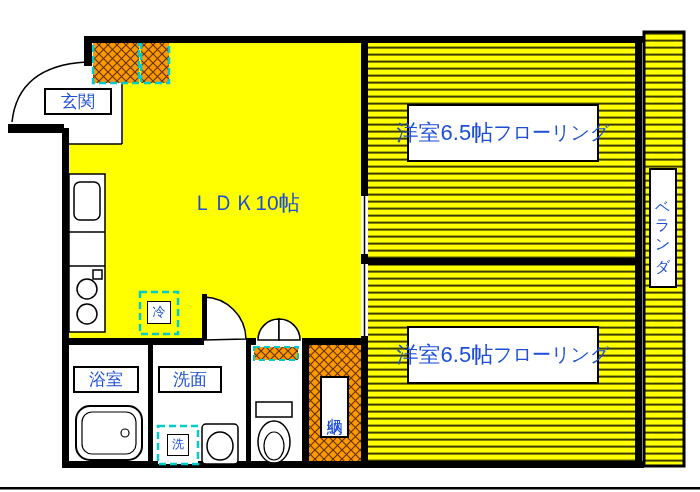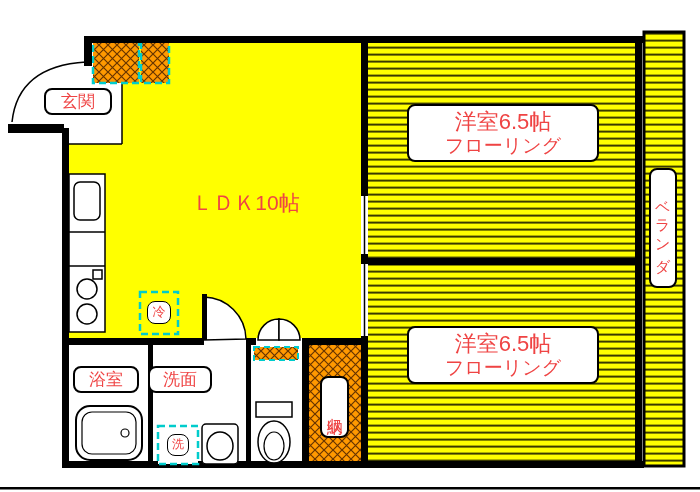--- a/index.html
+++ b/index.html
@@ -4,38 +4,38 @@
 <style>
   * { margin:0; padding:0; box-sizing:border-box; }
   html,body { background:#ffffff; }
   body { font-family:"Liberation Sans", sans-serif; }
   .plan {
     position:relative; width:700px; height:492px;
     background:#ffffff; overflow:hidden;
   }
   .plan svg { position:absolute; left:0; top:0; }
   .lbl {
-    position:absolute; color:#ef4444;
+    position:absolute; color:#1d4ed8;
     display:flex; align-items:center; justify-content:center;
-    text-align:center; line-height:1.15; white-space:nowrap;border-radius:8px;
+    text-align:center; line-height:1.15; white-space:nowrap;
   }
   .boxed { background:#ffffff; border:2px solid #000000; }
   .thinbox { background:#ffffff; border:1.5px solid #000000; }
   .vert { writing-mode:vertical-rl; text-orientation:upright; letter-spacing:2px; }
-  .col { flex-direction:column; }
+  .col { flex-direction:row; }
 
   .lbl-genkan  { left:44px;  top:88px;  width:68px;  height:27px; font-size:17px; }
   .lbl-ldk     { left:158px; top:188px; width:176px; height:30px; font-size:21px; }
   .lbl-room1   { left:407px; top:104px; width:192px; height:58px; }
   .lbl-room2   { left:407px; top:326px; width:192px; height:58px; }
   .room-name   { font-size:22px; }
   .room-floor  { font-size:19px; }
   .lbl-veranda { left:649px; top:168px; width:28px;  height:120px; font-size:15px; }
   .lbl-bath    { left:73px;  top:366px; width:66px;  height:27px; font-size:17px; }
-  .lbl-wash    { left:148px; top:366px; width:64px;  height:27px; font-size:17px; }
+  .lbl-wash    { left:158px; top:366px; width:64px;  height:27px; font-size:17px; }
   .lbl-storage { left:320px; top:376px; width:29px;  height:62px; font-size:16px; }
   .lbl-fridge  { left:147px; top:301px; width:24px;  height:23px; font-size:13px; }
   .lbl-washer  { left:167px; top:434px; width:22px;  height:22px; font-size:12px; }
 </style>
 </head>
 <body>
 
 <div class="plan">
 
   <svg width="700" height="492" viewBox="0 0 700 492">

